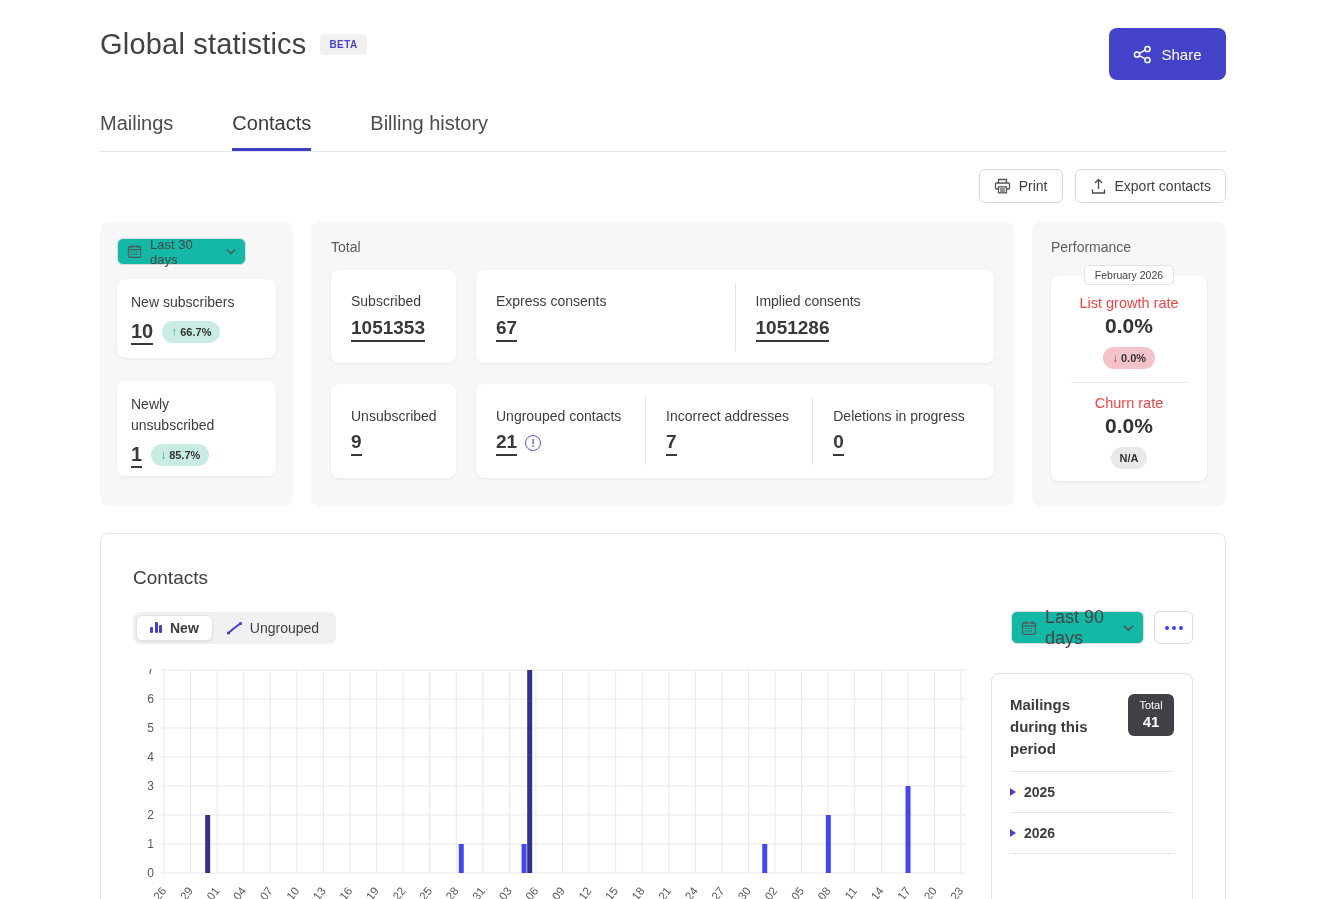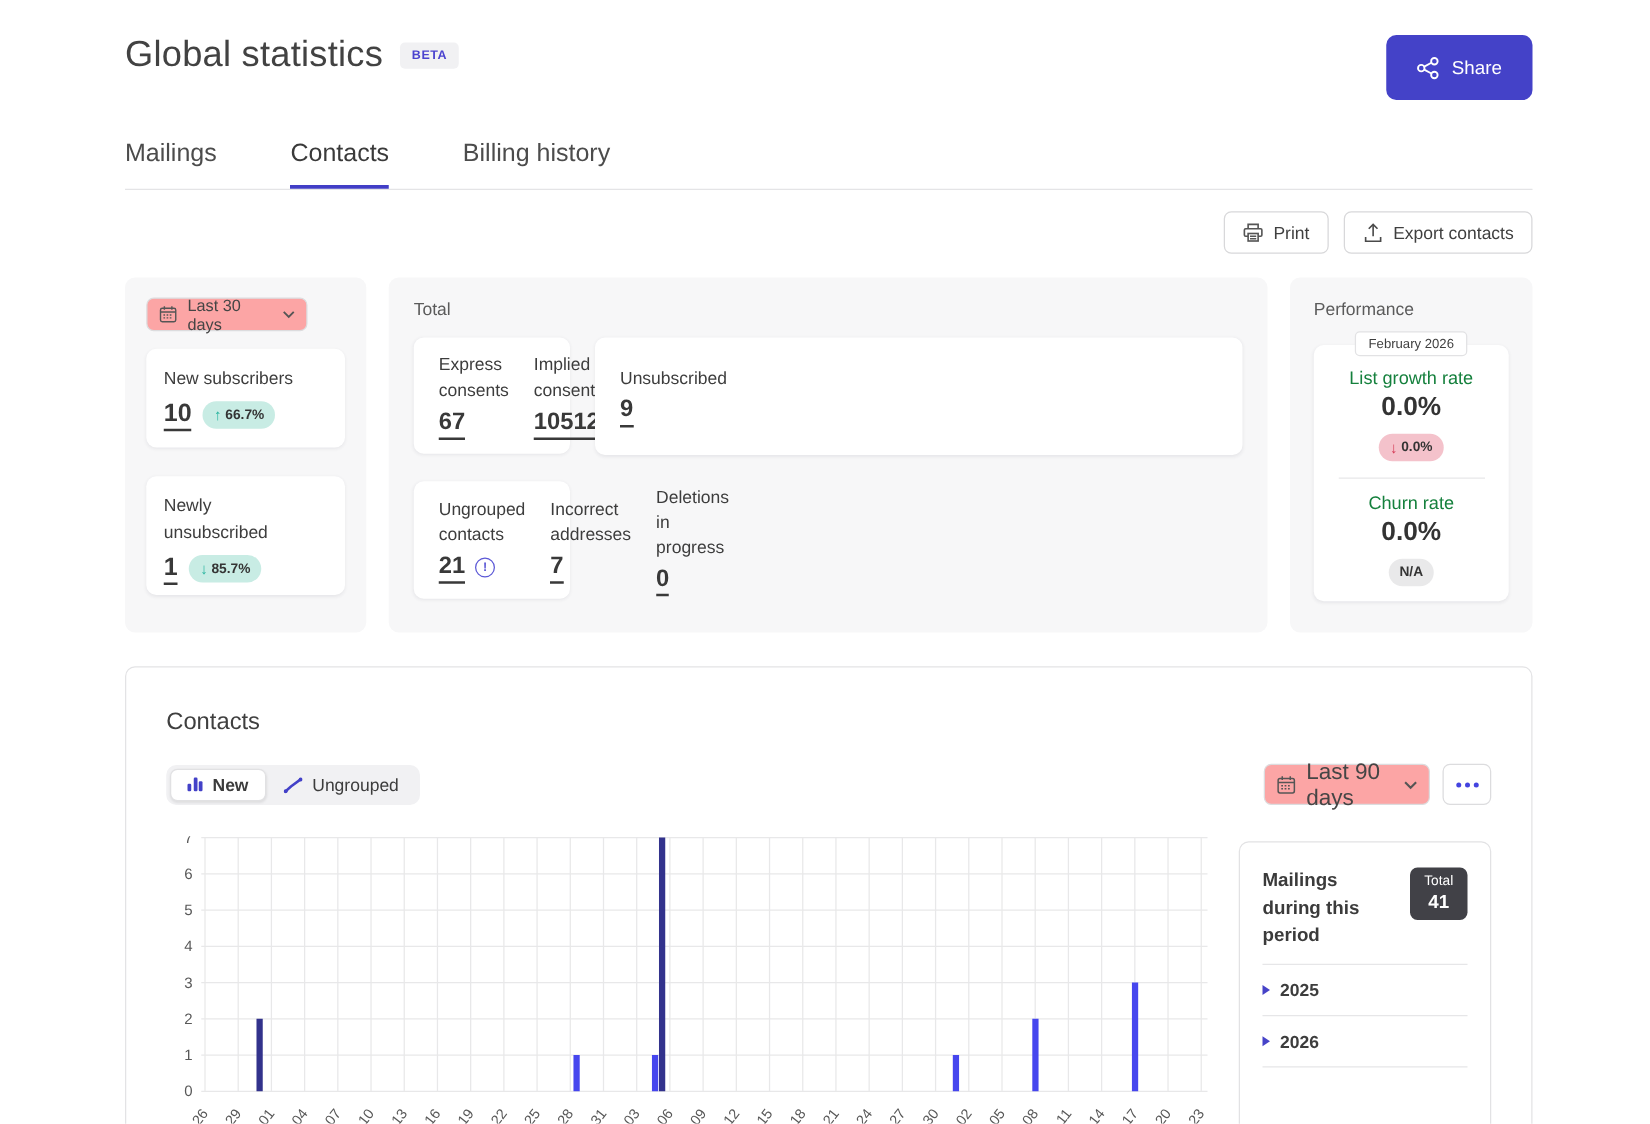--- a/index.html
+++ b/index.html
@@ -27,21 +27,21 @@
   .ghost-btn { display:flex; align-items:center; gap:8px; background:#fff;
     border:1px solid #d8d8da; border-radius:6px; height:34px; padding:0 14px;
     font-size:14px; color:#3f3f3f; cursor:pointer; font-family:inherit;justify-content:flex-end; }
 
   
   .stats-row { display:flex; gap:18px; margin-top:19px; }
   .panel { background:#f7f7f8; border-radius:8px; }
   .panel-label { font-size:14px; color:#5b5b5b; }
 
   .left-panel { width:193px; height:284px; padding:16px 17px; }
-  .range-select { display:flex; align-items:center; gap:8px; background:#fca5a5;
+  .range-select { display:flex; align-items:center; gap:8px; background:#14b8a6;
     border:1px solid #dcdcde; border-radius:6px; height:27px; padding:0 9px;
     font-size:13px; color:#454545; cursor:pointer; width:129px; }
   .mini-card { background:#fff; border-radius:8px; box-shadow:0 1px 3px rgba(40,40,60,.08);
     padding:13px 14px; }
   .left-panel .mini-card { margin-top:14px; }
   .left-panel .mini-card + .mini-card { margin-top:23px; }
   .stat-label { font-size:14px; color:#3d3d3d; line-height:1.45; }
   .value-row { display:flex; align-items:center; gap:9px; margin-top:7px; }
   .stat-value { font-size:20px; font-weight:700; color:#393939; border-bottom:2px solid #393939;
     display:inline-block; line-height:1.2; padding-bottom:0; }
@@ -66,21 +66,21 @@
     color:#5b58d6; font-size:10px; font-weight:700; display:inline-flex; align-items:center;
     justify-content:center; margin-top:4px; cursor:pointer; }
 
   .perf-panel { width:194px; height:284px; padding:17px 19px; }
   .perf-card { position:relative; background:#fff; border-radius:8px;
     box-shadow:0 1px 3px rgba(40,40,60,.08); margin-top:21px; height:205px;
     text-align:center; padding-top:19px; }
   .period-tab { position:absolute; top:-11px; left:50%; transform:translateX(-50%);
     background:#fff; border:1px solid #e2e2e4; border-radius:4px; font-size:10.5px;
     color:#3f3f3f; padding:3px 10px; white-space:nowrap; }
-  .perf-metric-label { font-size:14.5px; color:#15803d; }
+  .perf-metric-label { font-size:14.5px; color:#ef4444; }
   .perf-value { font-size:21px; font-weight:700; color:#333; margin-top:3px; }
   .perf-card .pill { margin-top:9px; }
   .hdiv { height:1px; background:#e8e8e9; width:75%; margin:13px auto 12px; }
 
   
   .contacts-card { margin-top:27px; border:1px solid #e3e3e5; border-radius:8px;
     background:#fff; height:420px; padding:33px 32px 0; }
   .contacts-title { font-size:19px; font-weight:400; color:#3f3f3f; }
   .chart-controls { display:flex; justify-content:space-between; align-items:center; margin-top:22px; }
   .toggle-group { background:#f1f1f3; border-radius:8px; padding:3px; display:flex; }
@@ -212,20 +212,26 @@
             <span class="arrow">↓</span>
             <span>85.7%</span>
           </span>
         </div>
       </div>
     </div>
 
     <div class="panel total-panel">
       <div class="panel-label">Total</div>
       <div class="total-grid">
+        <div class="total-card">
+          <div class="total-cell">
+            <div class="stat-label">Subscribed</div>
+            <span class="stat-value">1051353</span>
+          </div>
+        </div>
         <div class="total-card">
           <div class="total-cell">
             <div class="stat-label">Express consents</div>
             <span class="stat-value">67</span>
           </div>
           <div class="vdiv"></div>
           <div class="total-cell">
             <div class="stat-label">Implied consents</div>
             <span class="stat-value">1051286</span>
           </div>

